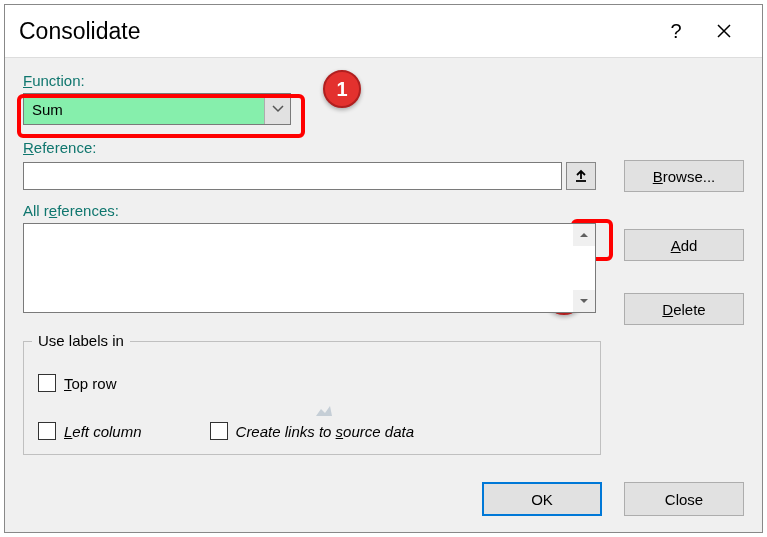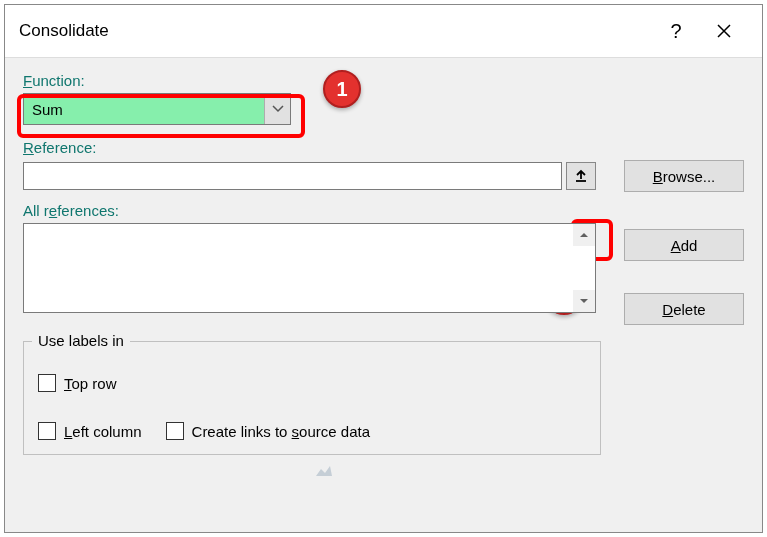--- a/index.html
+++ b/index.html
@@ -23,21 +23,21 @@
     }
     .titlebar {
       display: flex;
       align-items: center;
       padding: 10px 14px;
       background: #fff;
       border-bottom: 1px solid #ddd;
     }
     .titlebar-title {
       flex: 1;
-      font-size: 17px;
+      font-size: 23px;
       color: #000;
     }
     .titlebar-help, .titlebar-close {
       width: 48px;
       height: 32px;
       display: flex;
       align-items: center;
       justify-content: center;
       font-size: 20px;
       cursor: pointer;
@@ -186,21 +186,21 @@
       gap: 8px;
       margin-top: 22px;
       font-size: 15px;
     }
     .checkbox {
       width: 18px;
       height: 18px;
       border: 1px solid #333;
       background: #fff;
     }
-    .check-inline { display: flex; gap: 24px; align-items: flex-start; }
+    .check-inline { display: flex; gap: 68px; align-items: flex-start; font-style: italic; }
     .footer {
       display: flex;
       justify-content: flex-end;
       align-items: center;
       gap: 22px;
       padding: 10px 18px 16px 18px;
     }
     .btn {
       width: 120px;
       height: 34px;
@@ -320,14 +320,18 @@
     </div>
 
     <div class="watermark">
       <svg width="18" height="18" viewBox="0 0 18 18">
           <path d="M1 14 L6 7 L10 11 L15 4 L17 14 Z" fill="#c5ced6"></path>
         </svg>
     </div>
 
   </div>
 
+  <div class="footer">
+    <div class="btn btn-ok">OK</div>
+    <div class="btn btn-close">Close</div>
+  </div>
 
 </div>
 
 </body></html>

